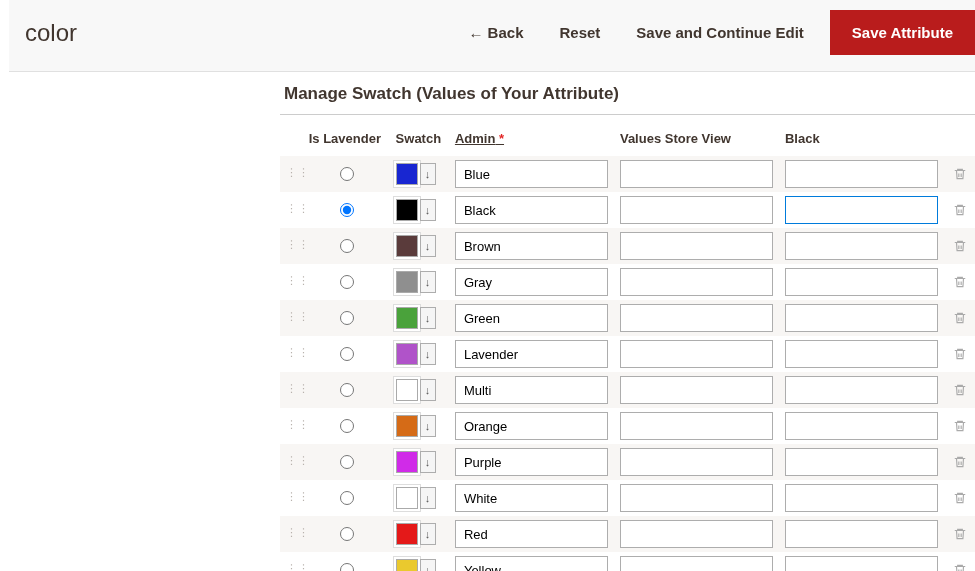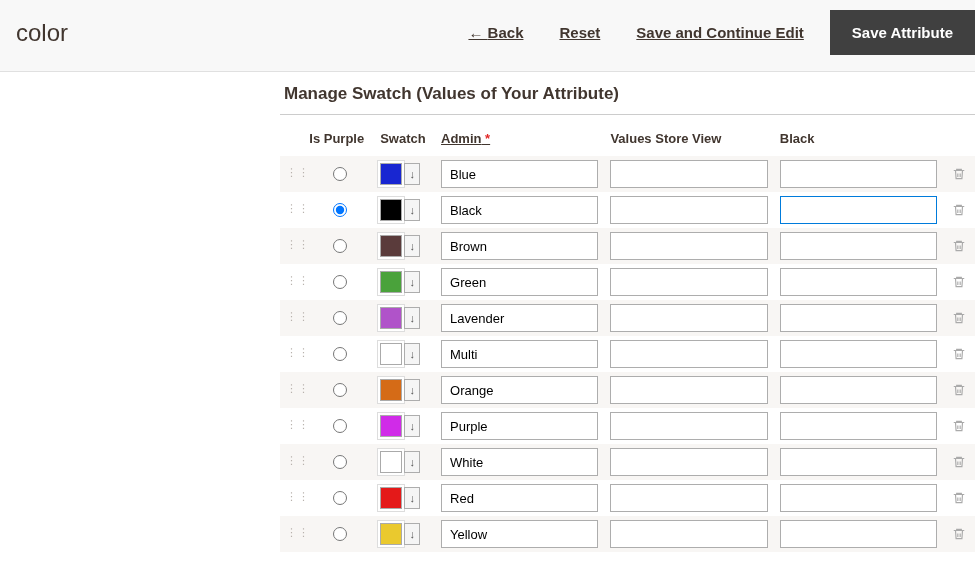--- a/index.html
+++ b/index.html
@@ -9,20 +9,21 @@
     font-size: 14px;
     color: #333;
     background: #fff;
   }
   .header {
     display: flex;
     align-items: center;
     padding: 10px 0 16px 10px;
     border-bottom: 1px solid #e0e0e0;
     background: #f8f8f8;
+    margin-left: 9px;
   }
   .page-title {
     font-size: 24px;
     font-weight: 300;
     color: #41362f;
     margin: 0 0 0 6px;
     flex-shrink: 0;
   }
   .header-buttons {
     margin-left: auto;
@@ -30,28 +31,27 @@
     align-items: center;
   }
   .hbtn {
     background: none;
     border: none;
     font-size: 15px;
     font-weight: 600;
     color: #41362f;
     padding: 12px 18px;
     cursor: pointer;
-    text-decoration: underline;
   }
   .hbtn.back-arrow::before {
     content: "← ";
     font-weight: 700;
   }
   .save-primary {
-    background: #404040;
+    background: #b91c1c;
     color: #fff;
     font-size: 15px;
     font-weight: 600;
     border: none;
     padding: 14px 22px;
     margin-left: 8px;
     cursor: pointer;
     white-space: nowrap;
   }
   .content {
@@ -158,21 +158,21 @@
   </div>
 </div>
 
 <div class="content">
   <div class="section-title">Manage Swatch (Values of Your Attribute)</div>
 
   <table class="swatch-table">
     <thead>
       <tr>
         <th class="col-drag"></th>
-        <th class="col-default">Is Purple</th>
+        <th class="col-default">Is Lavender</th>
         <th class="col-swatch">Swatch</th>
         <th class="col-admin req">Admin</th>
         <th class="col-store">Values Store View</th>
         <th class="col-german">Black</th>
         <th class="col-trash"></th>
       </tr>
     </thead>
     <tbody id="swatch-body">
         <tr class="swatch-row">
     <td class="col-drag"><span class="drag-handle"></span></td>
@@ -232,20 +232,40 @@
           <path d="M3 6h18M8 6V4h8v2M6 6l1 14h10l1-14M10 11v6M14 11v6"></path>
         </svg>
       </span>
     </td>
   </tr>
         <tr class="swatch-row">
     <td class="col-drag"><span class="drag-handle"></span></td>
     <td class="col-default" style="text-align:center"><input type="radio" class="radio" name="isdef" style=""></td>
     <td class="col-swatch">
       <div class="swatch-wrap">
+        <span class="swatch-chip" style="background: rgb(143, 143, 143);"></span>
+        <span class="swatch-drop"></span>
+      </div>
+    </td>
+    <td class="col-admin"><input class="txt" value="Gray" style=""></td>
+    <td class="col-store"><input class="txt" style=""></td>
+    <td class="col-german"><input class="txt" style=""></td>
+    <td class="col-trash">
+      <span class="trash">
+        <svg viewBox="0 0 24 24" fill="none" stroke="currentColor" stroke-width="2">
+          <path d="M3 6h18M8 6V4h8v2M6 6l1 14h10l1-14M10 11v6M14 11v6"></path>
+        </svg>
+      </span>
+    </td>
+  </tr>
+        <tr class="swatch-row">
+    <td class="col-drag"><span class="drag-handle"></span></td>
+    <td class="col-default" style="text-align:center"><input type="radio" class="radio" name="isdef" style=""></td>
+    <td class="col-swatch">
+      <div class="swatch-wrap">
         <span class="swatch-chip" style="background: rgb(74, 162, 59);"></span>
         <span class="swatch-drop"></span>
       </div>
     </td>
     <td class="col-admin"><input class="txt" value="Green" style=""></td>
     <td class="col-store"><input class="txt" style=""></td>
     <td class="col-german"><input class="txt" style=""></td>
     <td class="col-trash">
       <span class="trash">
         <svg viewBox="0 0 24 24" fill="none" stroke="currentColor" stroke-width="2">

